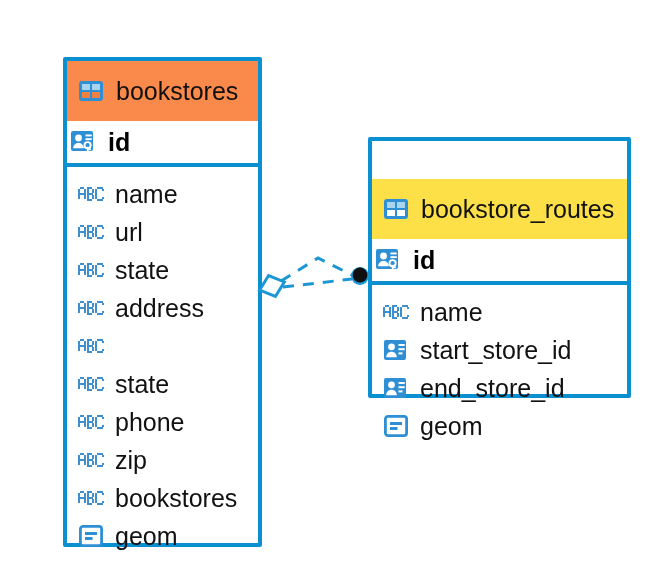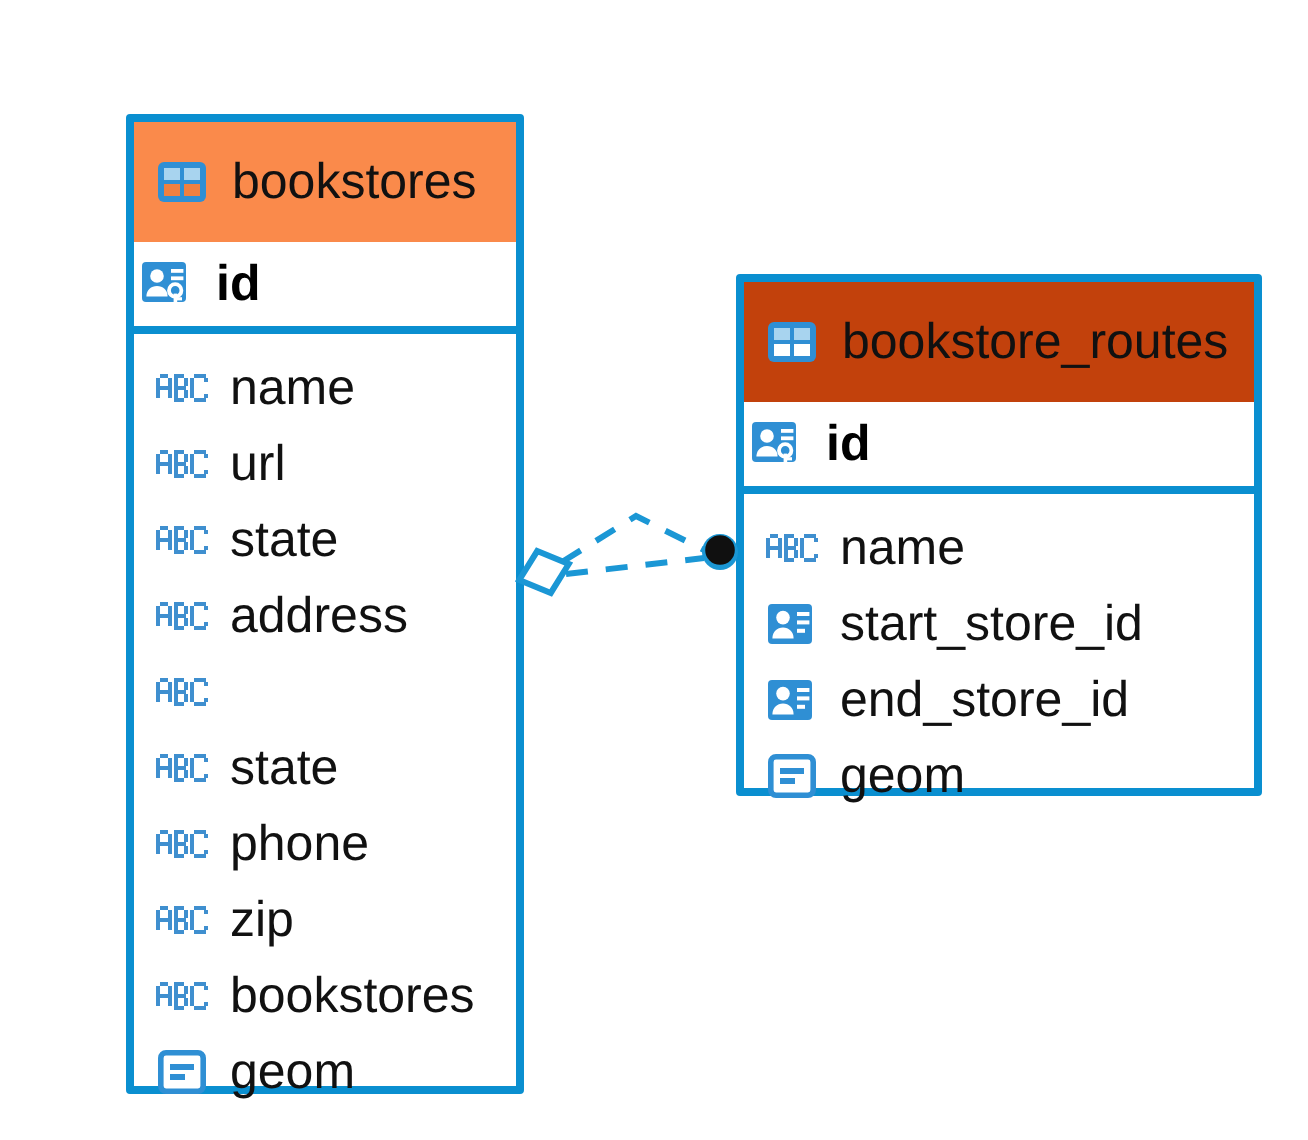--- a/index.html
+++ b/index.html
@@ -35,21 +35,21 @@
     display: flex;
     align-items: center;
     box-sizing: border-box;
     height: 60px;
     padding: 0 8px 0 9px;
     font-size: 25px;
     color: #111111;
     white-space: nowrap;
   }
   .entity-header.selected { background: #fa8a4b; }
-  .entity-header.plain    { background: #c2410c; }
+  .entity-header.plain    { background: #fde047; margin-top: 38px; }
 
   .entity-title { margin-left: 10px; line-height: 1; }
 
   
   .pk-row {
     display: flex;
     align-items: center;
     box-sizing: border-box;
     height: 46px;
     padding: 0 8px 0 1px;

